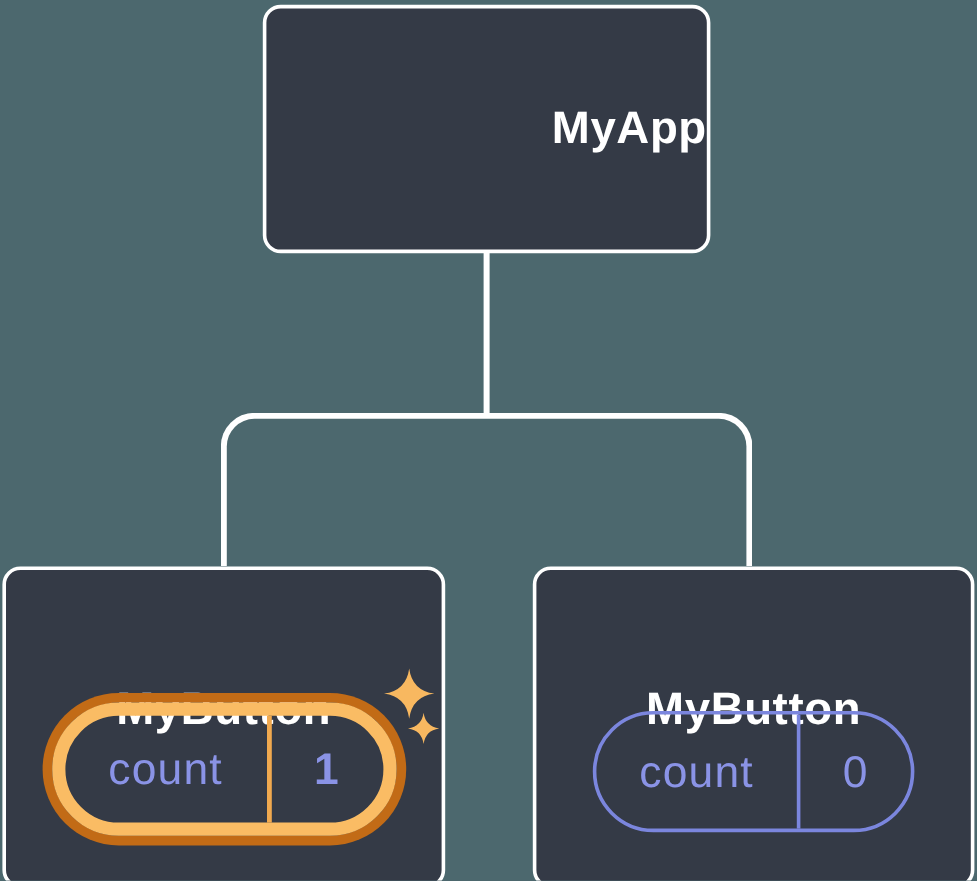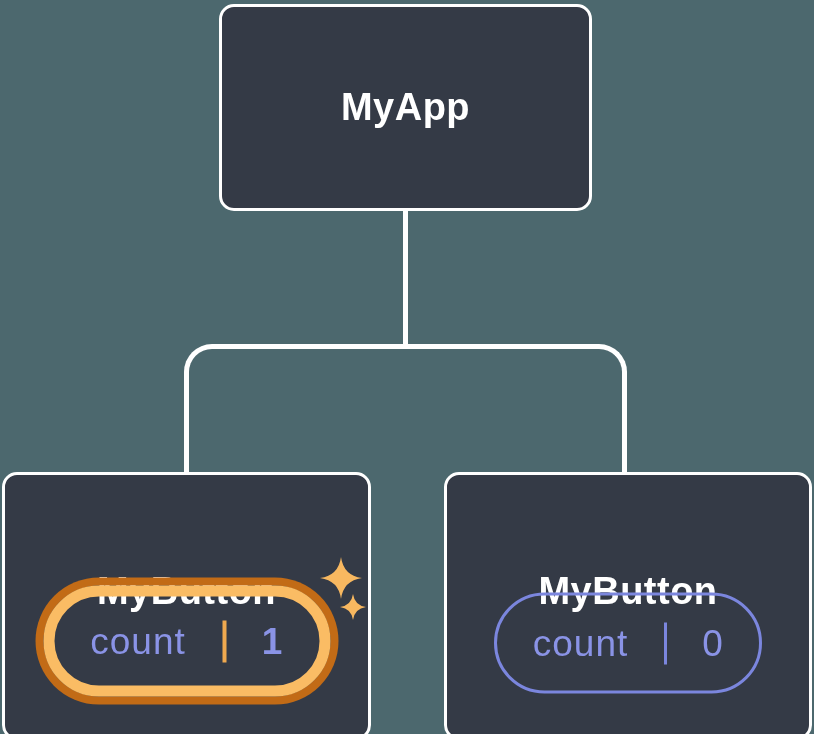--- a/index.html
+++ b/index.html
@@ -33,21 +33,21 @@
   }
   .node-title {
     color: var(--text-title);
     font-size: 38px;
     font-weight: 600;
     letter-spacing: 0.5px;
     text-align: center;
   }
   #node-root {
     left: 219px; top: 4px; width: 373px; height: 207px;
-    display: flex; align-items: center; justify-content: center;
+    display: flex; align-items: center; justify-content: flex-end;
   }
   #node-left  { left: 2px;   top: 472px; width: 369px; height: 268px; }
   #node-right { left: 444px; top: 472px; width: 368px; height: 268px; }
   .child-title {
     position: absolute;
     top: 47px; left: 0; width: 100%; margin-top: 48px;
   }
   
   .stem {
     position: absolute;
@@ -71,21 +71,20 @@
     left: 50%;
     transform: translate(-50%, -50%);
     display: flex;
   }
   #node-left  .pill-wrap { top: 166px; }
   #node-right .pill-wrap { top: 168px; }
   .pill {
     display: flex;
     box-sizing: content-box;
     border-radius: 999px;
-    align-items: center;
   }
   .pill-hl {
     width: 265px; height: 89px;
     border: 11px solid var(--highlight-inner);
     box-shadow: 0 0 0 8px var(--highlight-outer);
   }
   .pill-hl .sec-key { width: 172px; border-right: 4px solid var(--highlight-divider); }
   .pill-plain {
     width: 262px; height: 95px;
     border: 3px solid var(--pill-outline);

